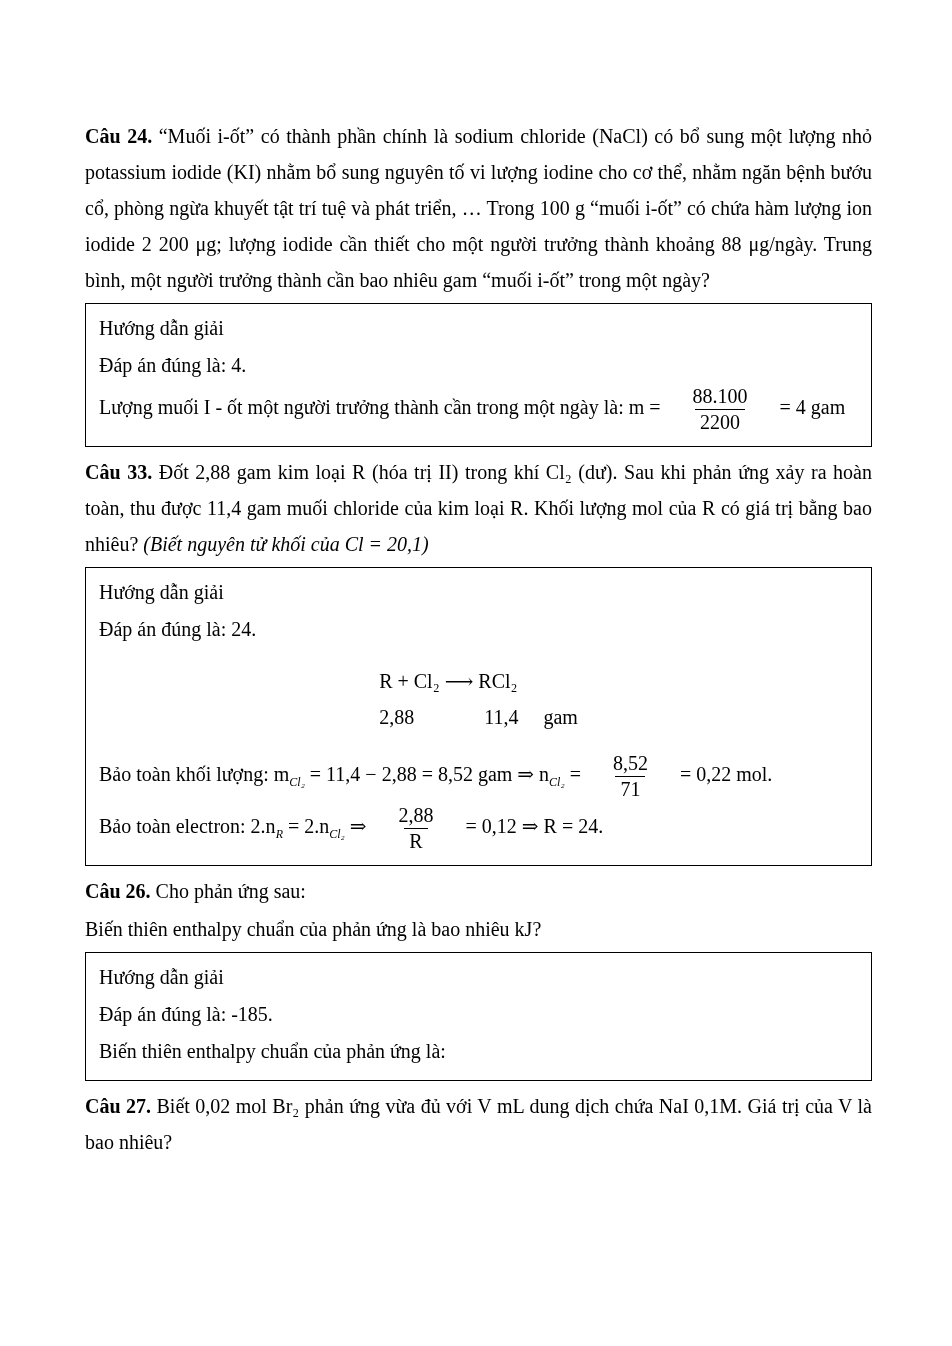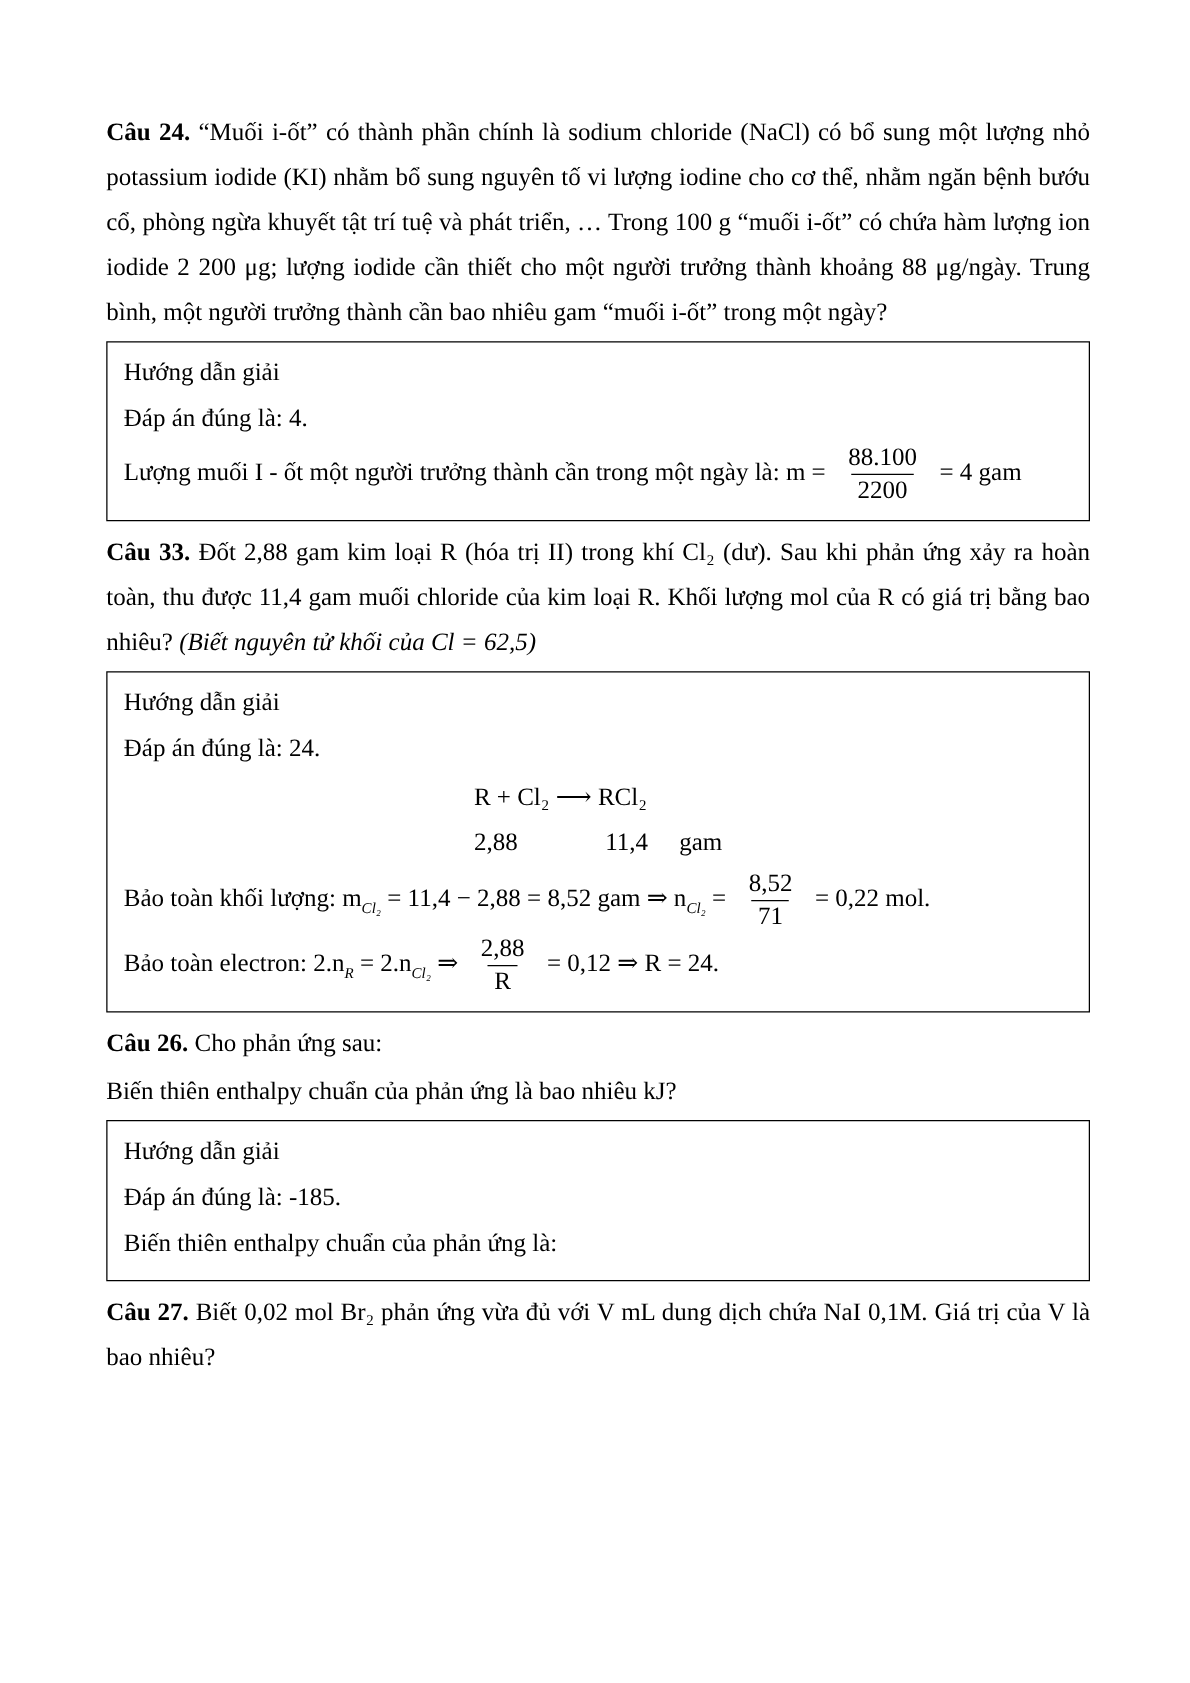--- a/index.html
+++ b/index.html
@@ -2,65 +2,65 @@
 <html><head>
 <meta charset="utf-8">
 <style>
   * { margin:0; padding:0; box-sizing:border-box; }
   html,body { background:#fff; }
   body {
     width:952px; height:1346px;
     font-family:"Liberation Serif","DejaVu Serif",serif;
     color:#000; overflow:hidden;
   }
-  .page { padding:86px 80px 0 85px; font-size:20px; line-height:1.8; }
+  .page { padding:116px 80px 0 85px; font-size:20px; line-height:1.8; }
   .para { text-align:justify; margin:2px 0; }
   .qlabel { font-weight:bold; }
   .it { font-style:italic; }
   .box {
     border:1px solid #000;
     padding:5px 13px 10px 13px;
     margin:5px 0 7px 0;
   }
   .box .line { margin:1px 0; }
   .bold { font-weight:normal; }
   .frac {
     display:inline-flex; flex-direction:column; align-items:center;
-    vertical-align:middle; margin:0 8px; line-height:1.25; text-align:left;
+    vertical-align:middle; margin:0 22px; line-height:1.25; text-align:left;
   }
   .frac .num { padding:0 5px; display:block; }
   .frac .den { padding:0 5px; display:block; border-top:1.5px solid #000; }
   sub { font-size:12px; line-height:0;font-style:italic; }
   .stack {
     display:inline-flex; flex-direction:column; align-items:flex-start;
     font-size:12px; line-height:1.1; vertical-align:-0.55em;
     margin:0 2px 0 1px;
   }
   .eq-center { text-align:center; }
-  .eq-block { width:fit-content; margin:3px auto; text-align:left; }
+  .eq-block { width:fit-content; margin:16px auto; text-align:left; }
   .pre { white-space:pre; }
   .mathline { margin:4px 0; }
 </style>
 </head>
 <body>
 
 <div class="page">
 
   <p class="para"><span class="qlabel">Câu 24.</span><span> “Muối i-ốt” có thành phần chính là sodium chloride (NaCl) có bổ sung một lượng nhỏ potassium iodide (KI) nhằm bổ sung nguyên tố vi lượng iodine cho cơ thể, nhằm ngăn bệnh bướu cổ, phòng ngừa khuyết tật trí tuệ và phát triển, … Trong 100 g “muối i-ốt” có chứa hàm lượng ion iodide 2 200 μg; lượng iodide cần thiết cho một người trưởng thành khoảng 88 μg/ngày. Trung bình, một người trưởng thành cần bao nhiêu gam “muối i-ốt” trong một ngày?</span></p>
 
   <div class="box">
     <div class="line bold">Hướng dẫn giải</div>
     <div class="line bold">Đáp án đúng là: 4.</div>
     <div class="line mathline"><span>Lượng muối I - ốt một người trưởng thành cần trong một ngày là:  m = </span><span class="frac">
           <span class="num">88.100</span>
           <span class="den">2200</span>
         </span><span> = 4 gam</span></div>
   </div>
 
-  <p class="para"><span class="qlabel">Câu 33.</span><span> Đốt 2,88 gam kim loại R (hóa trị II) trong khí Cl₂ (dư). Sau khi phản ứng xảy ra hoàn toàn, thu được 11,4 gam muối chloride của kim loại R. Khối lượng mol của R có giá trị bằng bao nhiêu? </span><span class="it">(Biết nguyên tử khối của Cl = 62,5)</span></p>
+  <p class="para"><span class="qlabel">Câu 33.</span><span> Đốt 2,88 gam kim loại R (hóa trị II) trong khí Cl₂ (dư). Sau khi phản ứng xảy ra hoàn toàn, thu được 11,4 gam muối chloride của kim loại R. Khối lượng mol của R có giá trị bằng bao nhiêu? </span><span class="it">(Biết nguyên tử khối của Cl = 20,1)</span></p>
 
   <div class="box">
     <div class="line bold">Hướng dẫn giải</div>
     <div class="line bold">Đáp án đúng là: 24.</div>
     <div class="eq-center">
       <div class="eq-block">
         <div class="pre">R + Cl₂ ⟶ RCl₂</div>
         <div class="pre">2,88              11,4     gam</div>
       </div>
     </div>

